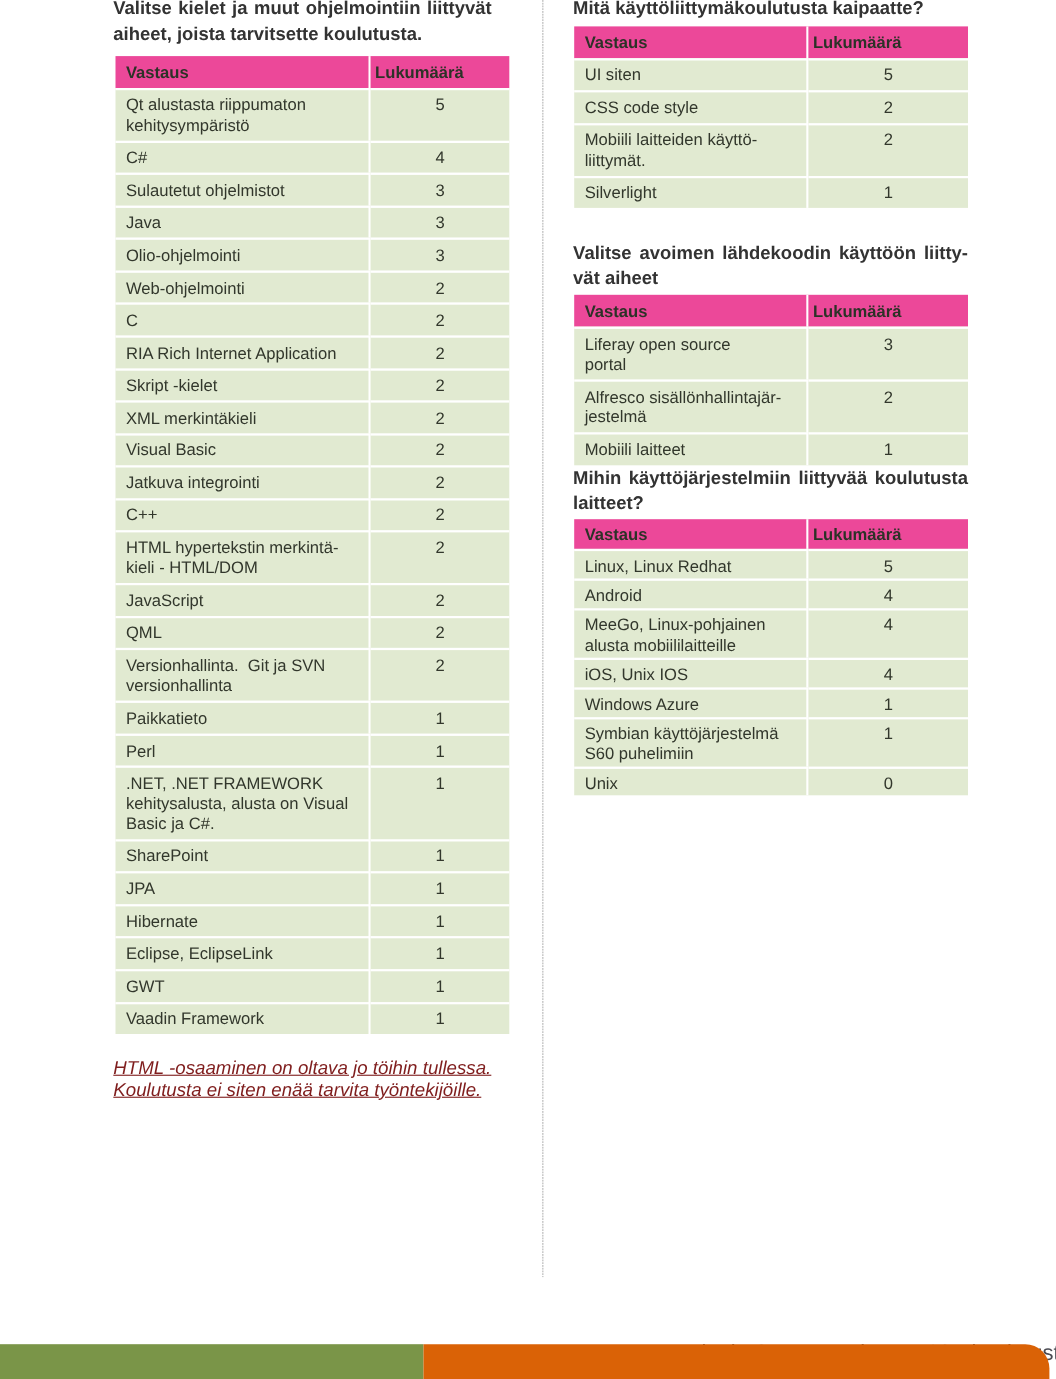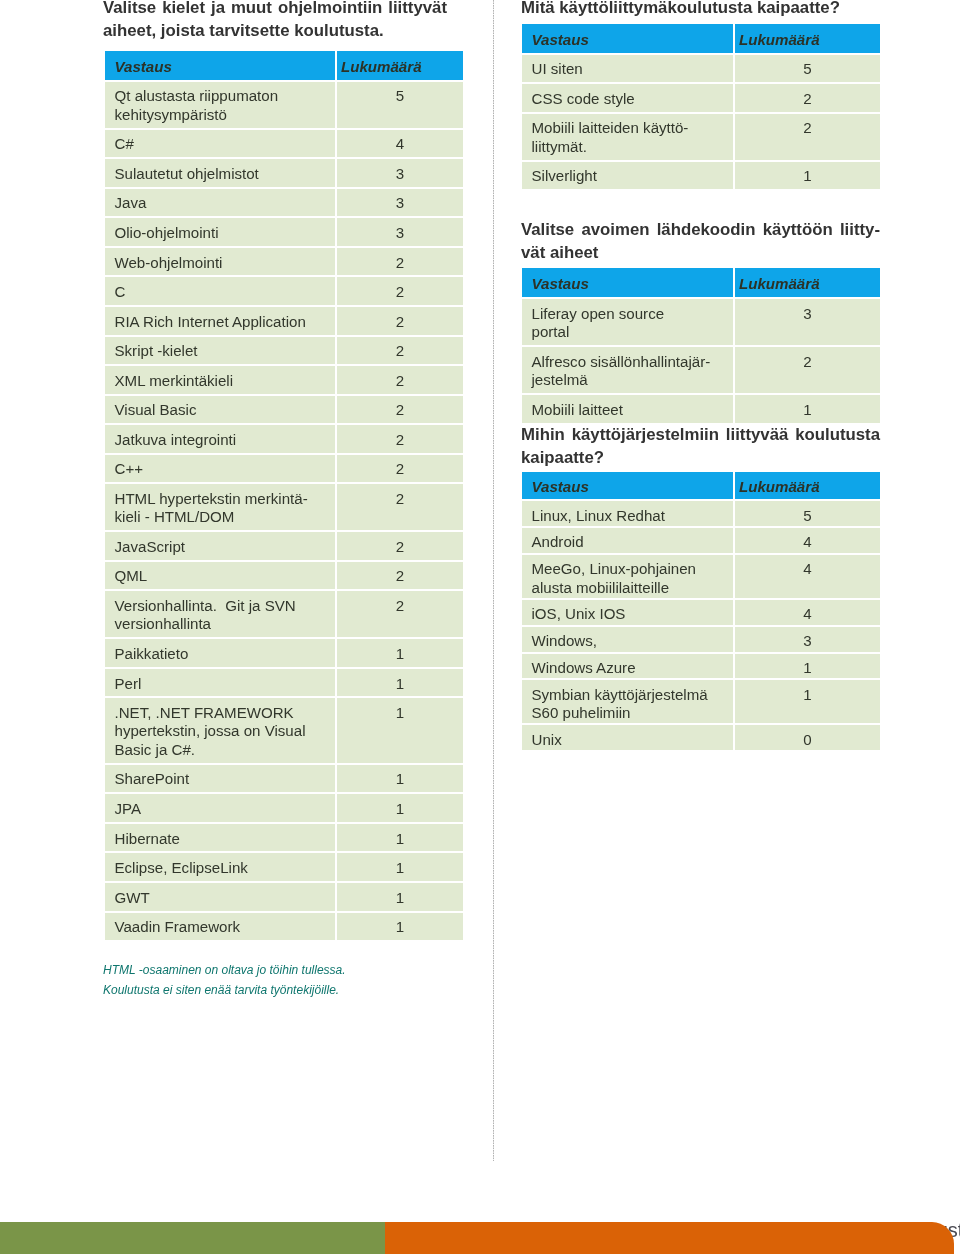--- a/index.html
+++ b/index.html
@@ -46,29 +46,28 @@
     border-spacing:0;
     width:358px;
     table-layout:fixed;
     font-size:15.1px;
   }
   table.t col.c1{width:232px;}
   table.t col.c2{width:126px;}
   table.t.rt col.c1{width:213px;}
   table.t.rt col.c2{width:145px;}
   table.t th{
-    background:#0ea5e9;
+    background:#ec4899;
     font-weight:bold;
     font-size:15.1px;
     color:#2c3227;
     text-align:left;
     padding:6.8px 0 3.46px 9.5px;
     border-right:2px solid #ffffff;
     line-height:18.44px;
-    font-style:italic;
   }
   table.t th.num{text-align:left;border-right:none;padding-left:4px;margin-left:11px;}
   table.t td{
     background:#e1ead1;
     padding:5.66px 0 3.46px 9.5px;
     border-top:2px solid #ffffff;
     border-right:2px solid #ffffff;
     vertical-align:top;
     line-height:18.44px;
     white-space:pre-wrap;
@@ -76,24 +75,25 @@
   }
   table.t td.num{text-align:center;border-right:none;padding-left:0;}
   table.t.tight td{padding-top:5.3px;padding-bottom:1px;}
   table.t.tight th{padding-top:6.5px;padding-bottom:3.0px;}
 
   .note{
     white-space:pre-line;
     margin-top:21px;
     margin-left:-2px;
     font-style:italic;
-    font-size:12px;
+    font-size:17px;
     line-height:19.7px;
-    color:#0f766e;
+    color:#7f1d1d;
     width:350px;
+    text-decoration:underline;
   }
 
   .footer-text{
     position:absolute;left:598px;top:1221px;
     font-size:20px;color:#4a4a52;
     line-height:18px;
     white-space:nowrap;
     text-align:right;
   }
   .footer-text .sep{color:#32405f;margin:0 0 0 12px;}
@@ -199,21 +199,21 @@
           <tr>
             <td>Paikkatieto</td>
             <td class="num">1</td>
           </tr>
           <tr>
             <td>Perl</td>
             <td class="num">1</td>
           </tr>
           <tr>
             <td>.NET, .NET FRAMEWORK
-hypertekstin, jossa on Visual
+kehitysalusta, alusta on Visual
 Basic ja C#.</td>
             <td class="num">1</td>
           </tr>
           <tr>
             <td>SharePoint</td>
             <td class="num">1</td>
           </tr>
           <tr>
             <td>JPA</td>
             <td class="num">1</td>
@@ -302,21 +302,21 @@
             <td class="num">2</td>
           </tr>
           <tr>
             <td>Mobiili laitteet</td>
             <td class="num">1</td>
           </tr>
         </tbody>
       </table>
       <h2 class="qtitle just right-title s2">
         <span class="ln j">Mihin käyttöjärjestelmiin liittyvää koulutusta</span>
-        <span class="ln">kaipaatte?</span>
+        <span class="ln">laitteet?</span>
       </h2>
       <table class="t rt s2 tight">
         <colgroup>
           <col class="c1">
           <col class="c2">
         </colgroup>
         <thead>
           <tr>
             <th>Vastaus</th>
             <th class="num">Lukumäärä</th>
@@ -334,24 +334,20 @@
           <tr>
             <td>MeeGo, Linux-pohjainen
 alusta mobiililaitteille</td>
             <td class="num">4</td>
           </tr>
           <tr>
             <td>iOS, Unix IOS</td>
             <td class="num">4</td>
           </tr>
           <tr>
-            <td>Windows,</td>
-            <td class="num">3</td>
-          </tr>
-          <tr>
             <td>Windows Azure</td>
             <td class="num">1</td>
           </tr>
           <tr>
             <td>Symbian käyttöjärjestelmä
 S60 puhelimiin</td>
             <td class="num">1</td>
           </tr>
           <tr>
             <td>Unix</td>

